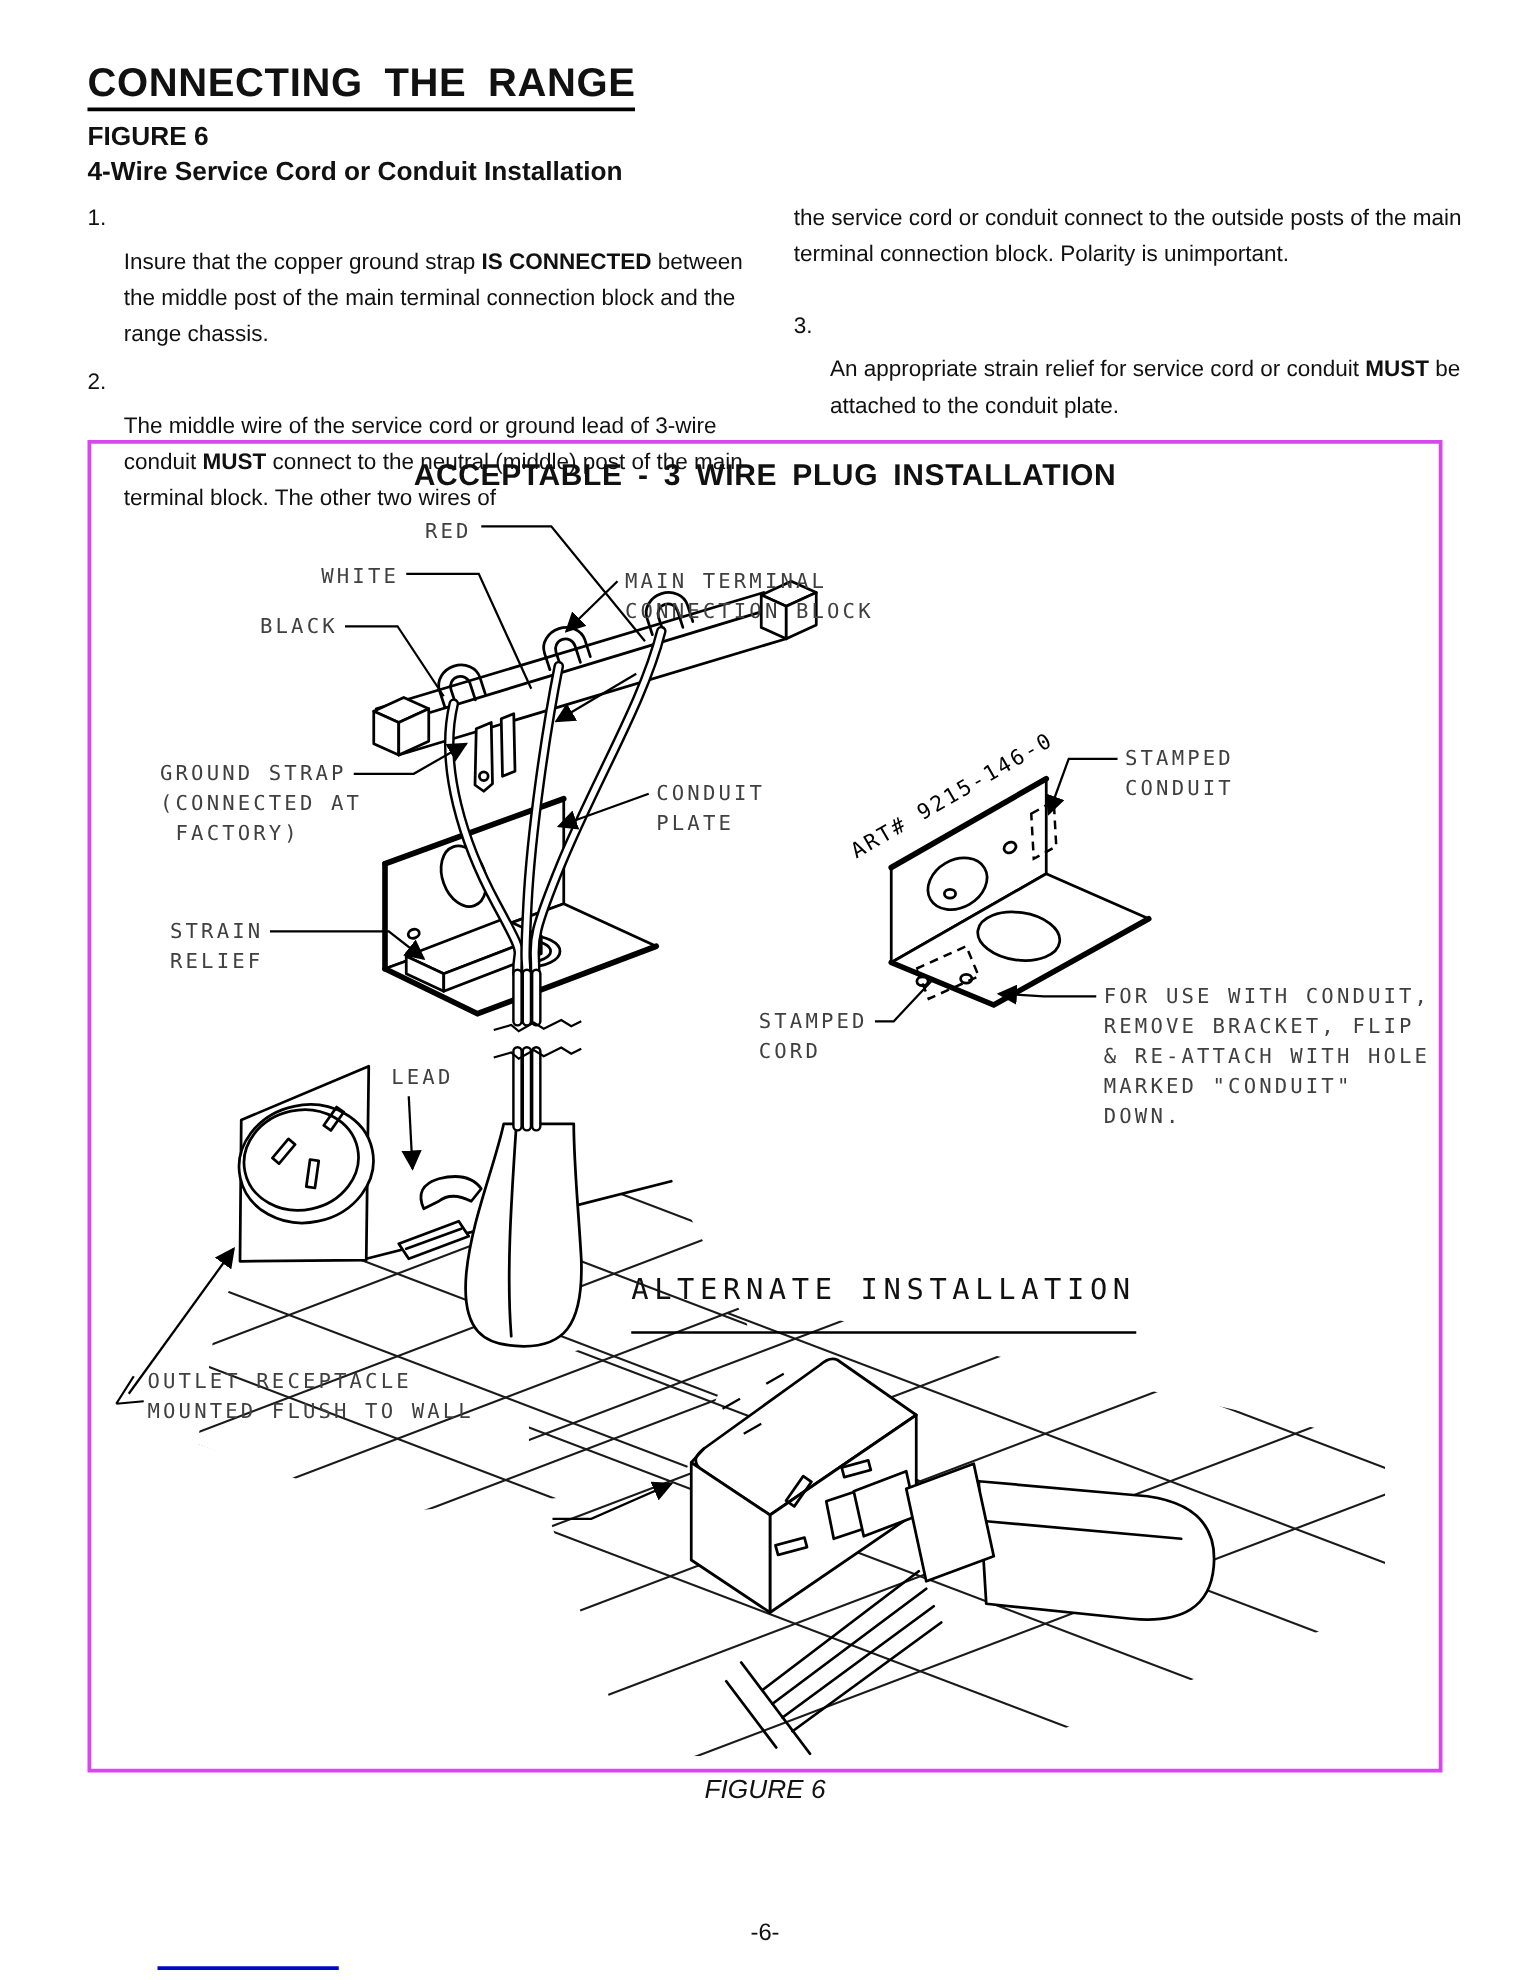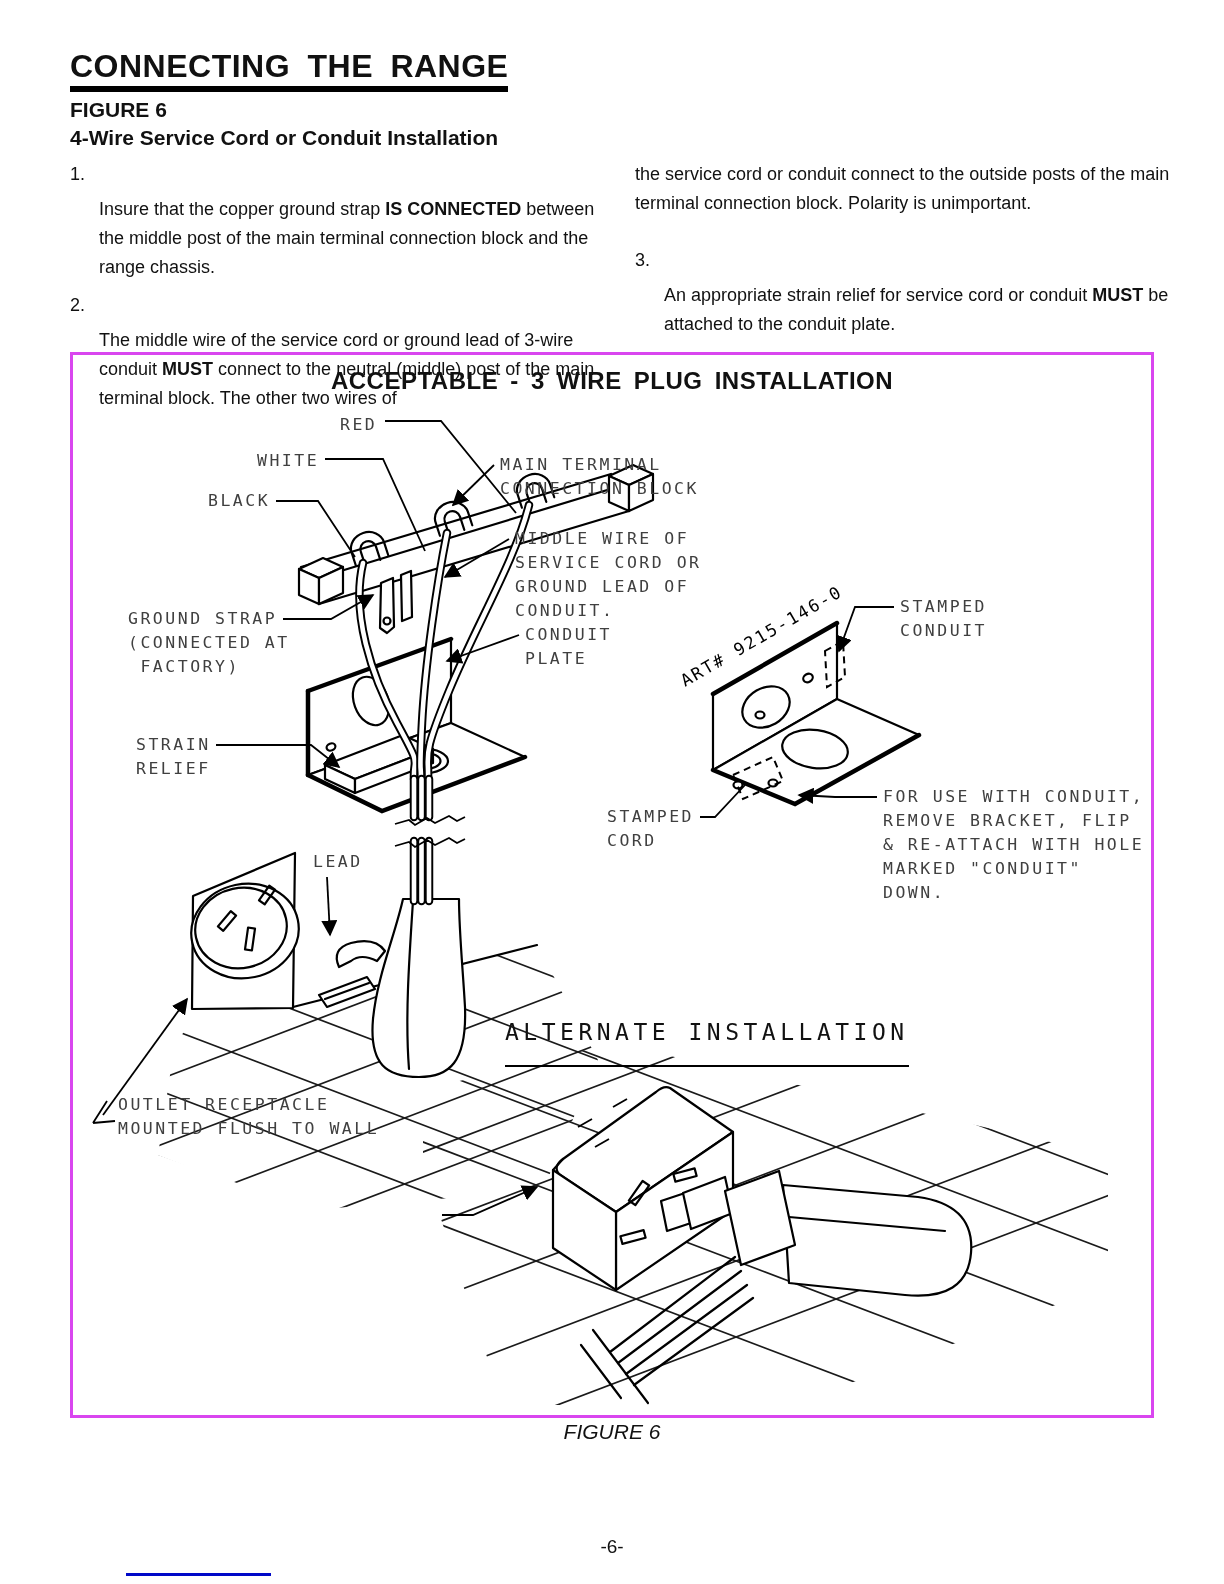--- a/index.html
+++ b/index.html
@@ -1,19 +1,19 @@
 <!DOCTYPE html>
 <html><head>
 <meta charset="utf-8">
 <style>
   html,body{margin:0;padding:0;background:#888;}
   .page{position:relative;width:1224px;height:1584px;background:#fff;margin:0 auto;
         font-family:"Liberation Sans",sans-serif;color:#111;overflow:hidden;}
   .h1{position:absolute;left:70px;top:48px;font-size:32px;font-weight:bold;letter-spacing:.5px;word-spacing:8px;}
-  .h1 span{border-bottom:6px solid #000000;padding-bottom:2px;}
+  .h1 span{border-bottom:3px solid #000000;padding-bottom:2px;}
   .h2{position:absolute;left:70px;top:98px;font-size:21px;font-weight:bold;}
   .h3{position:absolute;left:70px;top:126px;font-size:21px;font-weight:bold;}
   .col{position:absolute;top:160px;font-size:18px;line-height:29px;}
   .col-l{left:70px;width:525px;}
   .col-r{left:635px;width:535px;}
   .item{display:flex;}
   .item .num{width:29px;flex:0 0 29px;}
   .item .txt{flex:1;margin-top:35px;}
   .b{font-weight:bold;}
   .cont{}
@@ -244,24 +244,20 @@
         <path class="ld" d="M20,768 L34,746 M20,768 L42,766"></path>
         <path class="ld" d="M369,860 H400 L464,832" marker-end="url(#ah)"></path>
       </g>
     </svg>
 
     <div class="lbl" style="left:267px;top:58px">RED</div>
     <div class="lbl" style="left:184px;top:94px">WHITE</div>
     <div class="lbl" style="left:135px;top:134px">BLACK</div>
     <div class="lbl" style="left:427px;top:98px">MAIN TERMINAL
 CONNECTION BLOCK</div>
-    <div class="lbl" style="left:442px;top:172px">MIDDLE WIRE OF
-SERVICE CORD OR
-GROUND LEAD OF
-CONDUIT.</div>
     <div class="lbl" style="left:55px;top:252px">GROUND STRAP
 (CONNECTED AT
  FACTORY)</div>
     <div class="lbl" style="left:452px;top:268px">CONDUIT
 PLATE</div>
     <div class="lbl" style="left:827px;top:240px">STAMPED
 CONDUIT</div>
     <div class="lbl" style="left:63px;top:378px">STRAIN
 RELIEF</div>
     <div class="lbl" style="left:534px;top:450px">STAMPED

